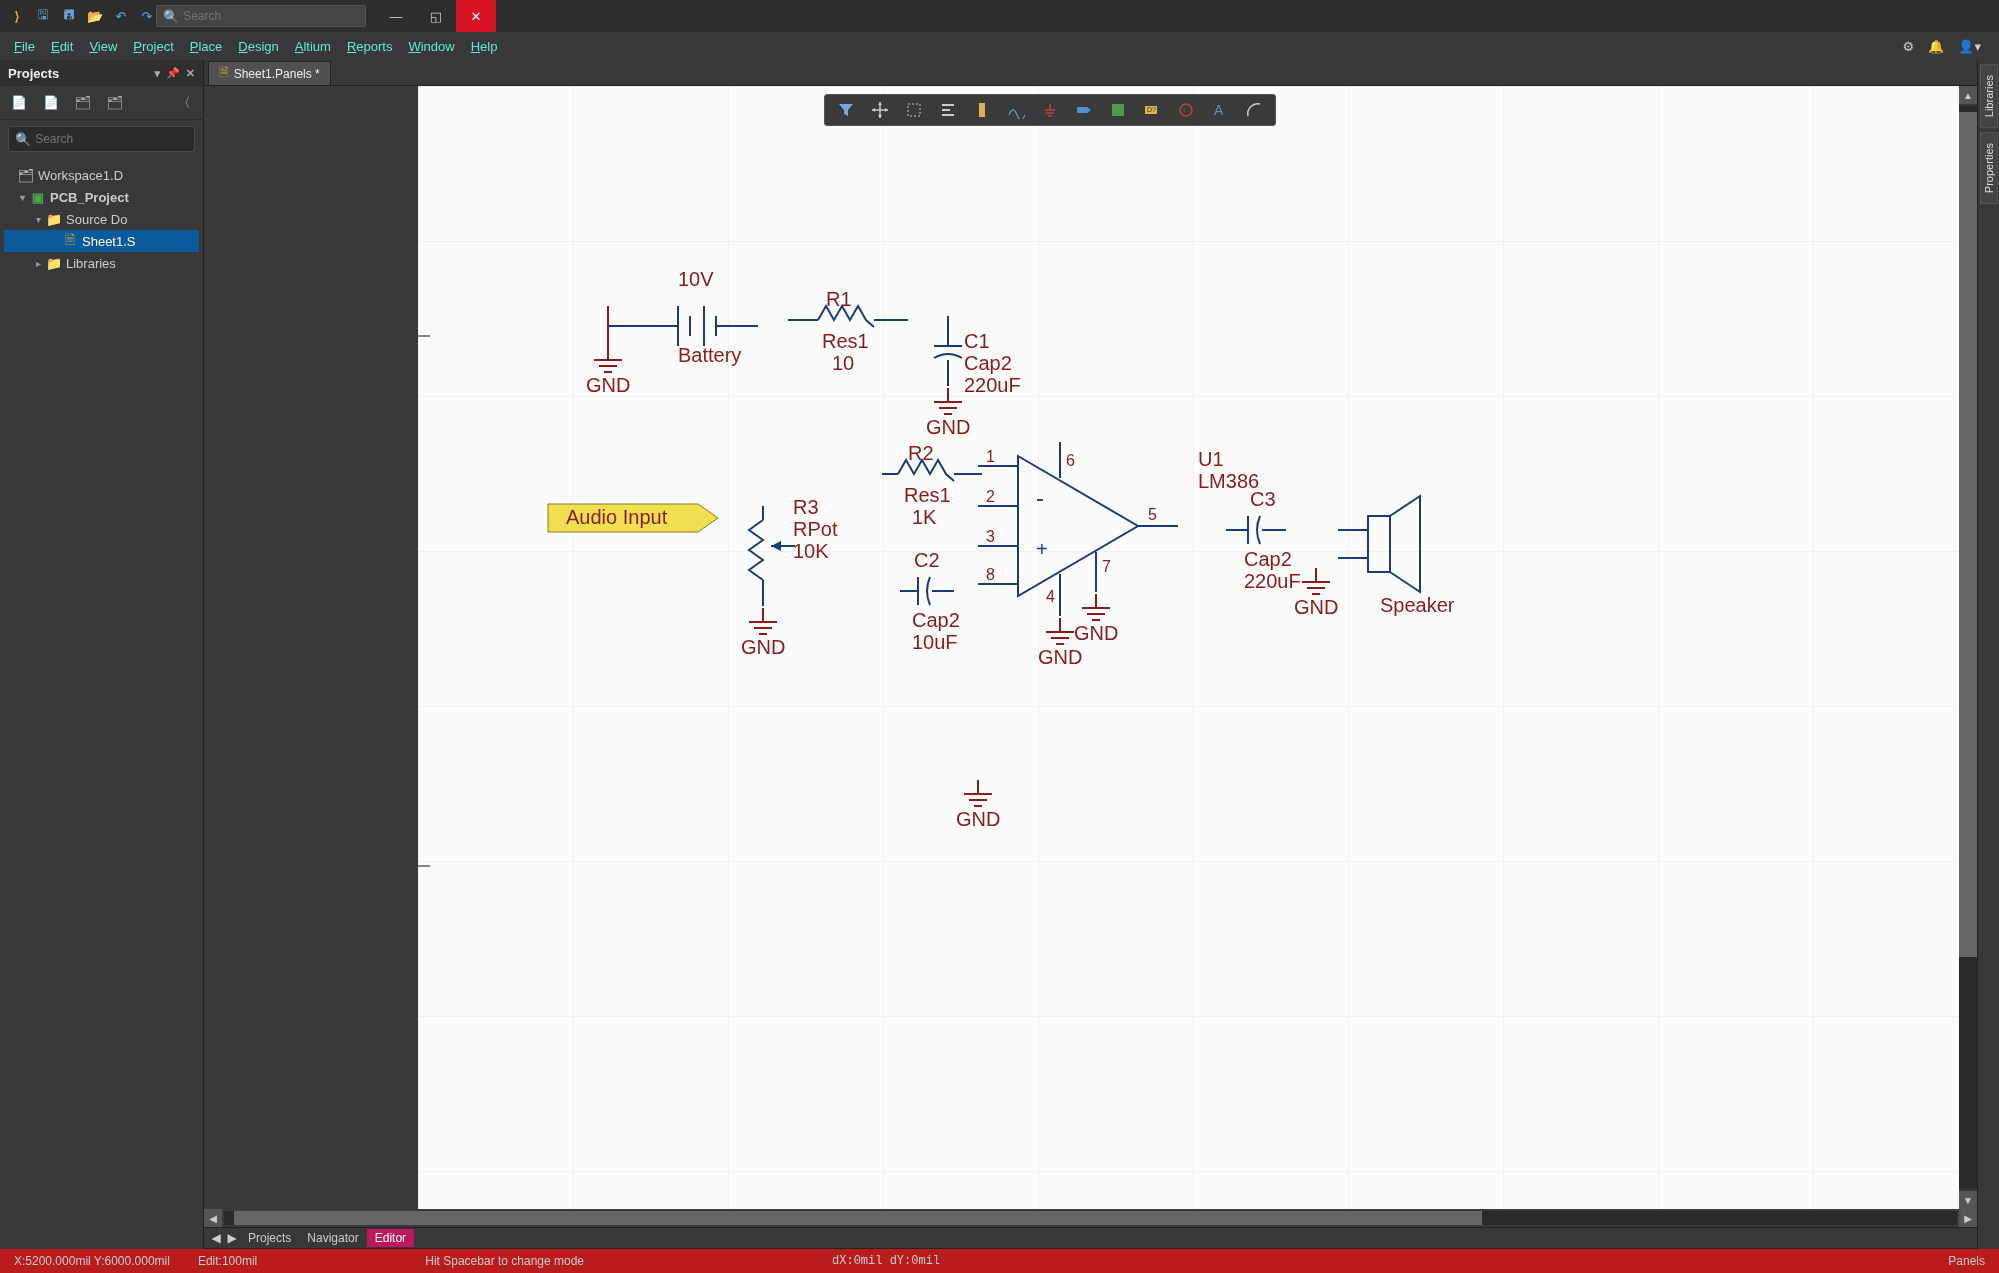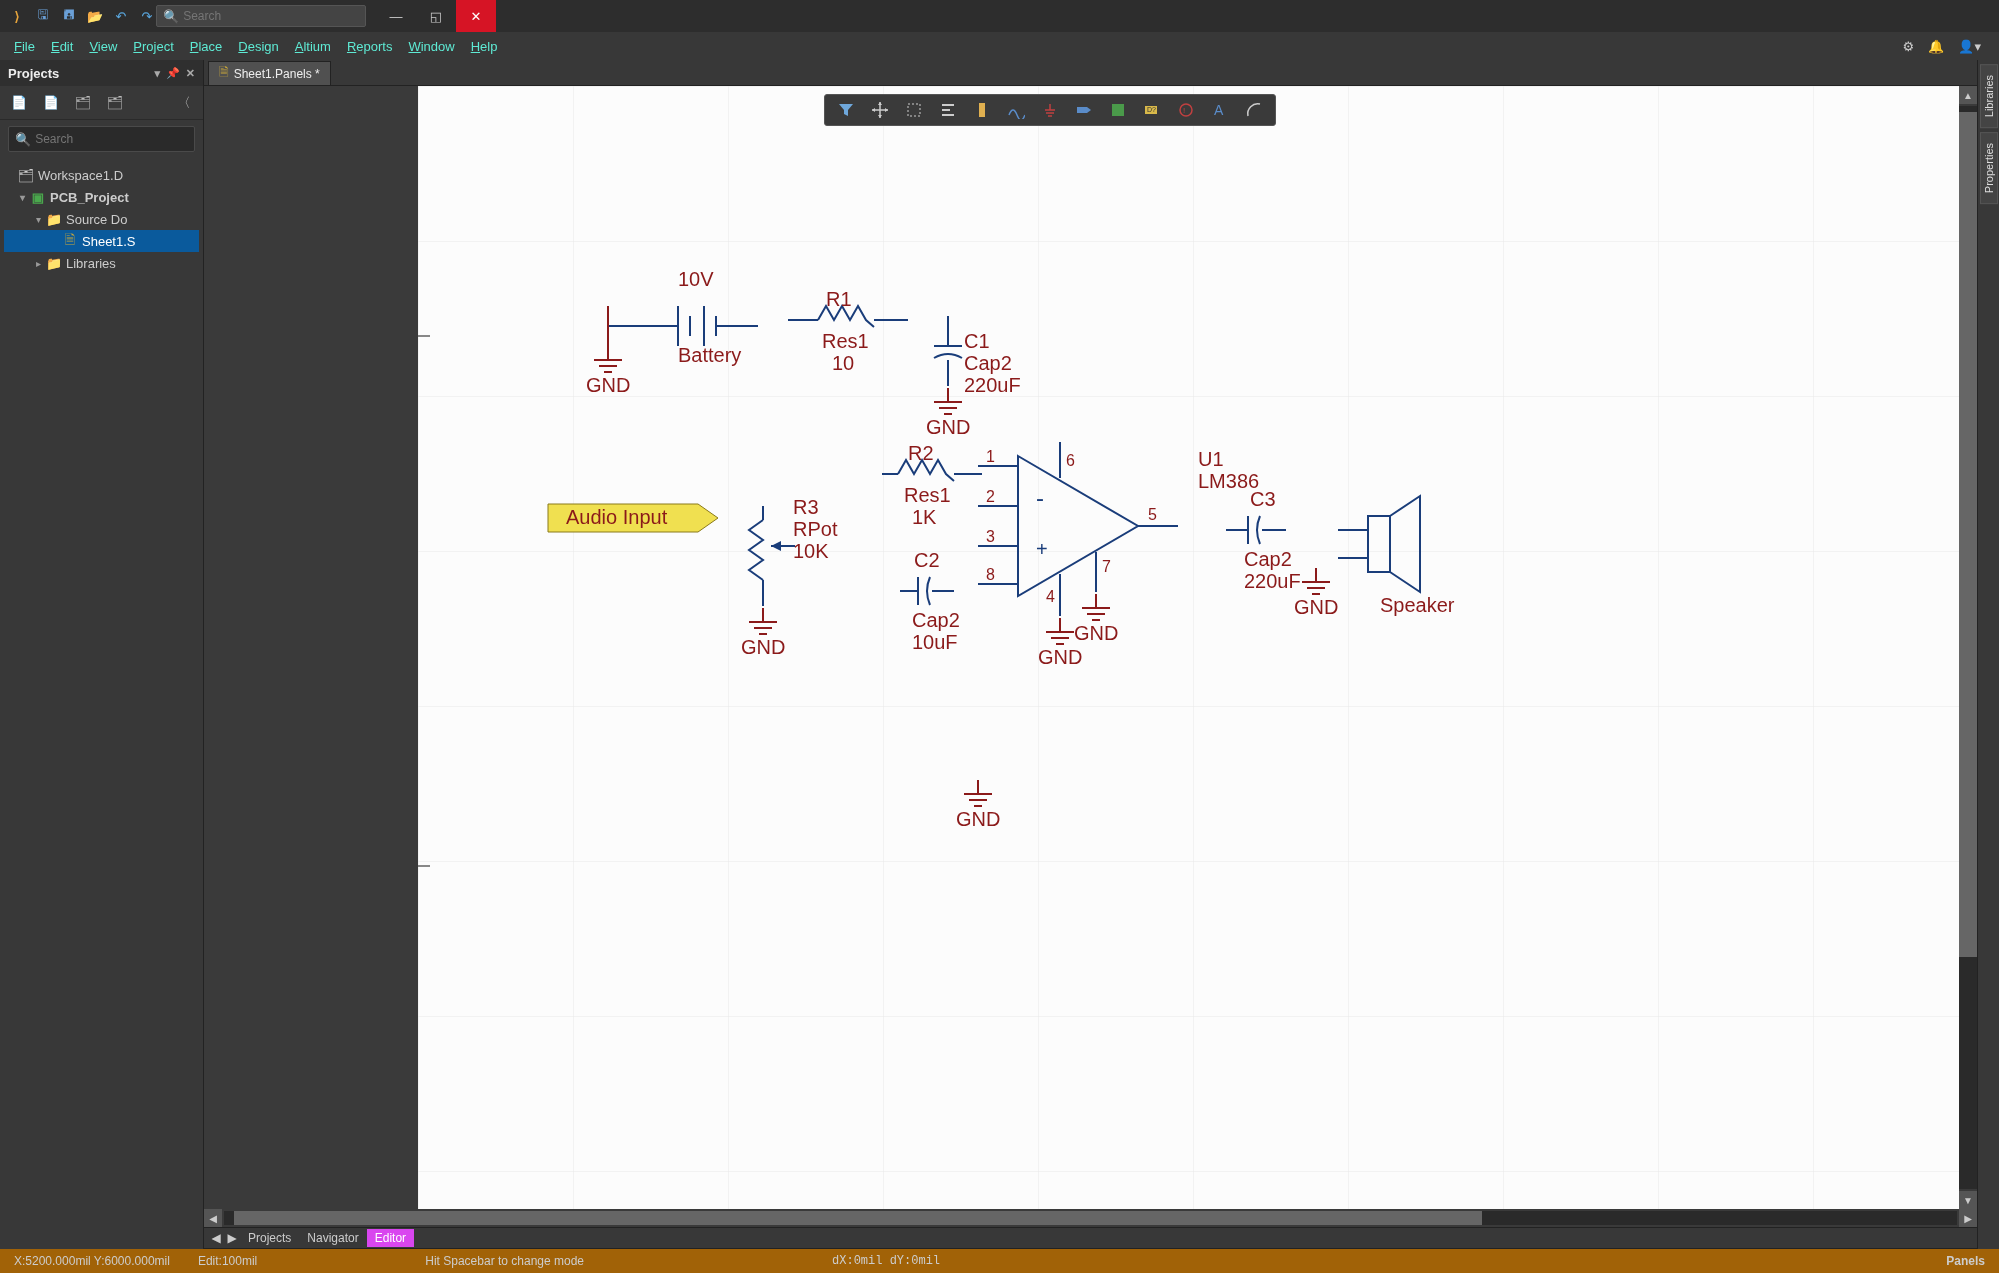--- a/index.html
+++ b/index.html
@@ -53,25 +53,25 @@
 .hscroll .track { flex: 1; height: 14px; background: #2a2a2a; margin: 0 2px; position: relative; }
 .hscroll .thumb { position: absolute; left: 10px; top: 0; height: 14px; width: 72%; background: #666; }
 .vscroll { position: absolute; right: 0; top: 0; bottom: 18px; width: 18px; background: #3a3a3a; display: flex; flex-direction: column; }
 .vscroll .arrow { height: 18px; background: #555; display: flex; align-items: center; justify-content: center; color: #ccc; font-size: 10px; cursor: pointer; }
 .vscroll .track { flex: 1; background: #2a2a2a; margin: 2px 0; position: relative; }
 .vscroll .thumb { position: absolute; top: 6px; left: 0; width: 18px; height: 78%; background: #666; }
 
 .bottom-tabs { height: 22px; background: #383838; display: flex; align-items: center; padding: 0 4px; border-top: 1px solid #222; border-bottom: 1px solid #222; font-size: 12px; }
 .bottom-tabs .bt-arrow { width: 16px; text-align: center; cursor: pointer; }
 .bottom-tabs .bt-tab { padding: 2px 8px; cursor: pointer; color: #ccc; }
-.bottom-tabs .bt-tab.active { background: #d946ef; color: #fff; }
-
-.statusbar { height: 24px; background: #a16207; display: flex; align-items: center; font-size: 12px; color: #ccc; }
+.bottom-tabs .bt-tab.active { background: #be185d; color: #fff; }
+
+.statusbar { height: 24px; background: #b91c1c; display: flex; align-items: center; font-size: 12px; color: #ccc; }
 .statusbar .seg { padding: 0 14px; }
-.statusbar .panels-btn { margin-left: auto; padding: 0 14px; cursor: pointer; font-weight: bold; }
+.statusbar .panels-btn { margin-left: auto; padding: 0 14px; cursor: pointer; }
 
 .float-toolbar { position: absolute; top: 8px; left: 620px; height: 32px; background: #3a3a3a; border: 1px solid #555; display: flex; align-items: center; padding: 0 6px; gap: 4px; z-index: 10; border-radius: 3px; }
 .float-toolbar .ft-btn { width: 30px; height: 26px; display: flex; align-items: center; justify-content: center; cursor: pointer; border-radius: 2px; }
 
 .right-rail { width: 22px; background: #383838; border-left: 1px solid #222; display: flex; flex-direction: column; align-items: center; padding-top: 4px; gap: 4px; }
 .right-rail .rail-tab { writing-mode: vertical-rl; transform: rotate(180deg); background: #444; padding: 10px 2px; font-size: 11px; color: #ddd; cursor: pointer; border: 1px solid #555; }
 </style>
 </head>
 <body>
 

